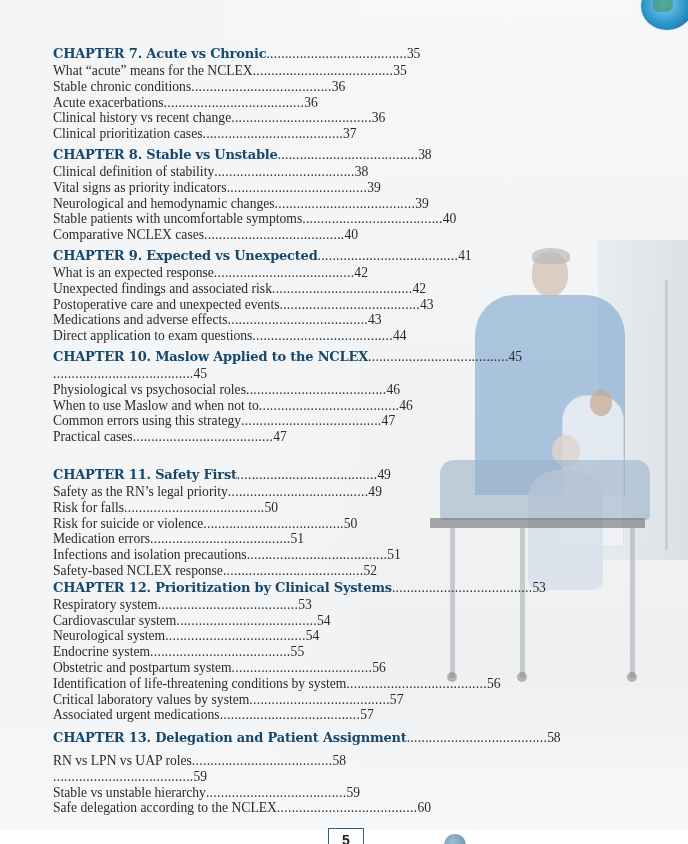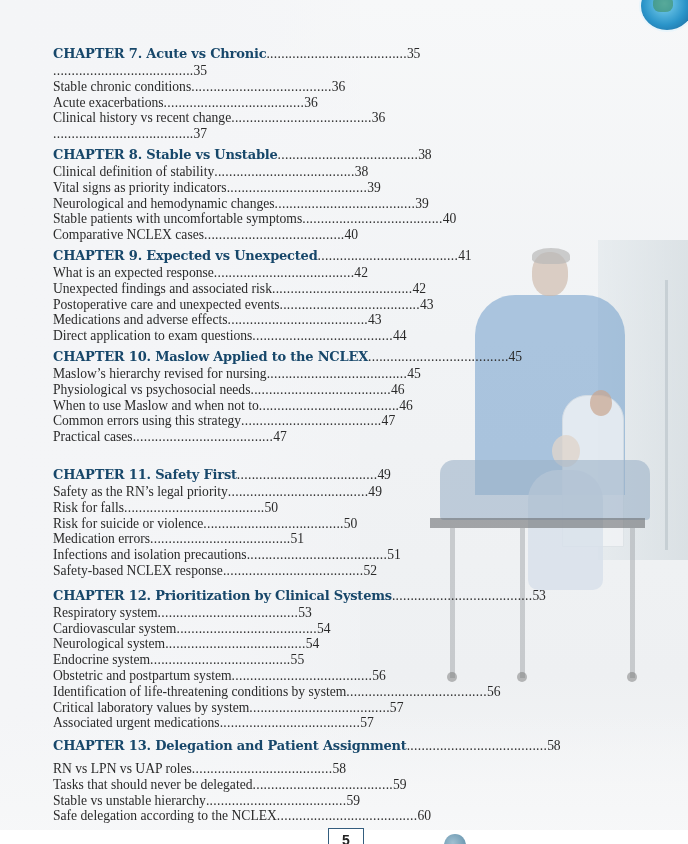--- a/index.html
+++ b/index.html
@@ -67,39 +67,41 @@
 
 <div class="toc">
 
   <div class="chapter" style="margin-bottom:4px">
     <div class="line head">
       <span>CHAPTER 7. Acute vs Chronic</span>
         <span class="dots">......................................</span>
         <span class="pg">35</span>
     </div>
     <div class="line">
+        <span>What “acute” means for the NCLEX</span>
         <span class="dots">......................................</span>
         <span>35</span>
       </div>
     <div class="line">
         <span>Stable chronic conditions</span>
         <span class="dots">......................................</span>
         <span>36</span>
       </div>
     <div class="line">
         <span>Acute exacerbations</span>
         <span class="dots">......................................</span>
         <span>36</span>
       </div>
     <div class="line">
         <span>Clinical history vs recent change</span>
         <span class="dots">......................................</span>
         <span>36</span>
       </div>
     <div class="line">
+        <span>Clinical prioritization cases</span>
         <span class="dots">......................................</span>
         <span>37</span>
       </div>
   </div>
 
   <div class="chapter" style="margin-bottom:4px">
     <div class="line head">
       <span>CHAPTER 8. Stable vs Unstable</span>
         <span class="dots">......................................</span>
         <span class="pg">38</span>
@@ -164,47 +166,46 @@
       </div>
   </div>
 
   <div class="chapter" style="margin-bottom:21px">
     <div class="line head">
       <span>CHAPTER 10. Maslow Applied to the NCLEX</span>
         <span class="dots">......................................</span>
         <span class="pg">45</span>
     </div>
     <div class="line">
-        <span>Maslow’s hierarchy revised for nursing</span>
         <span class="dots">......................................</span>
         <span>45</span>
       </div>
     <div class="line">
-        <span>Physiological vs psychosocial needs</span>
+        <span>Physiological vs psychosocial roles</span>
         <span class="dots">......................................</span>
         <span>46</span>
       </div>
     <div class="line">
         <span>When to use Maslow and when not to</span>
         <span class="dots">......................................</span>
         <span>46</span>
       </div>
     <div class="line">
         <span>Common errors using this strategy</span>
         <span class="dots">......................................</span>
         <span>47</span>
       </div>
     <div class="line">
         <span>Practical cases</span>
         <span class="dots">......................................</span>
         <span>47</span>
       </div>
   </div>
 
-  <div class="chapter" style="margin-bottom:8px">
+  <div class="chapter" style="margin-bottom:0">
     <div class="line head">
       <span>CHAPTER 11. Safety First</span>
         <span class="dots">......................................</span>
         <span class="pg">49</span>
     </div>
     <div class="line">
         <span>Safety as the RN’s legal priority</span>
         <span class="dots">......................................</span>
         <span>49</span>
       </div>
@@ -288,21 +289,20 @@
       <span>CHAPTER 13. Delegation and Patient Assignment</span>
         <span class="dots">......................................</span>
         <span class="pg">58</span>
     </div>
     <div class="line">
         <span>RN vs LPN vs UAP roles</span>
         <span class="dots">......................................</span>
         <span>58</span>
       </div>
     <div class="line">
-        <span>Tasks that should never be delegated</span>
         <span class="dots">......................................</span>
         <span>59</span>
       </div>
     <div class="line">
         <span>Stable vs unstable hierarchy</span>
         <span class="dots">......................................</span>
         <span>59</span>
       </div>
     <div class="line">
         <span>Safe delegation according to the NCLEX</span>

